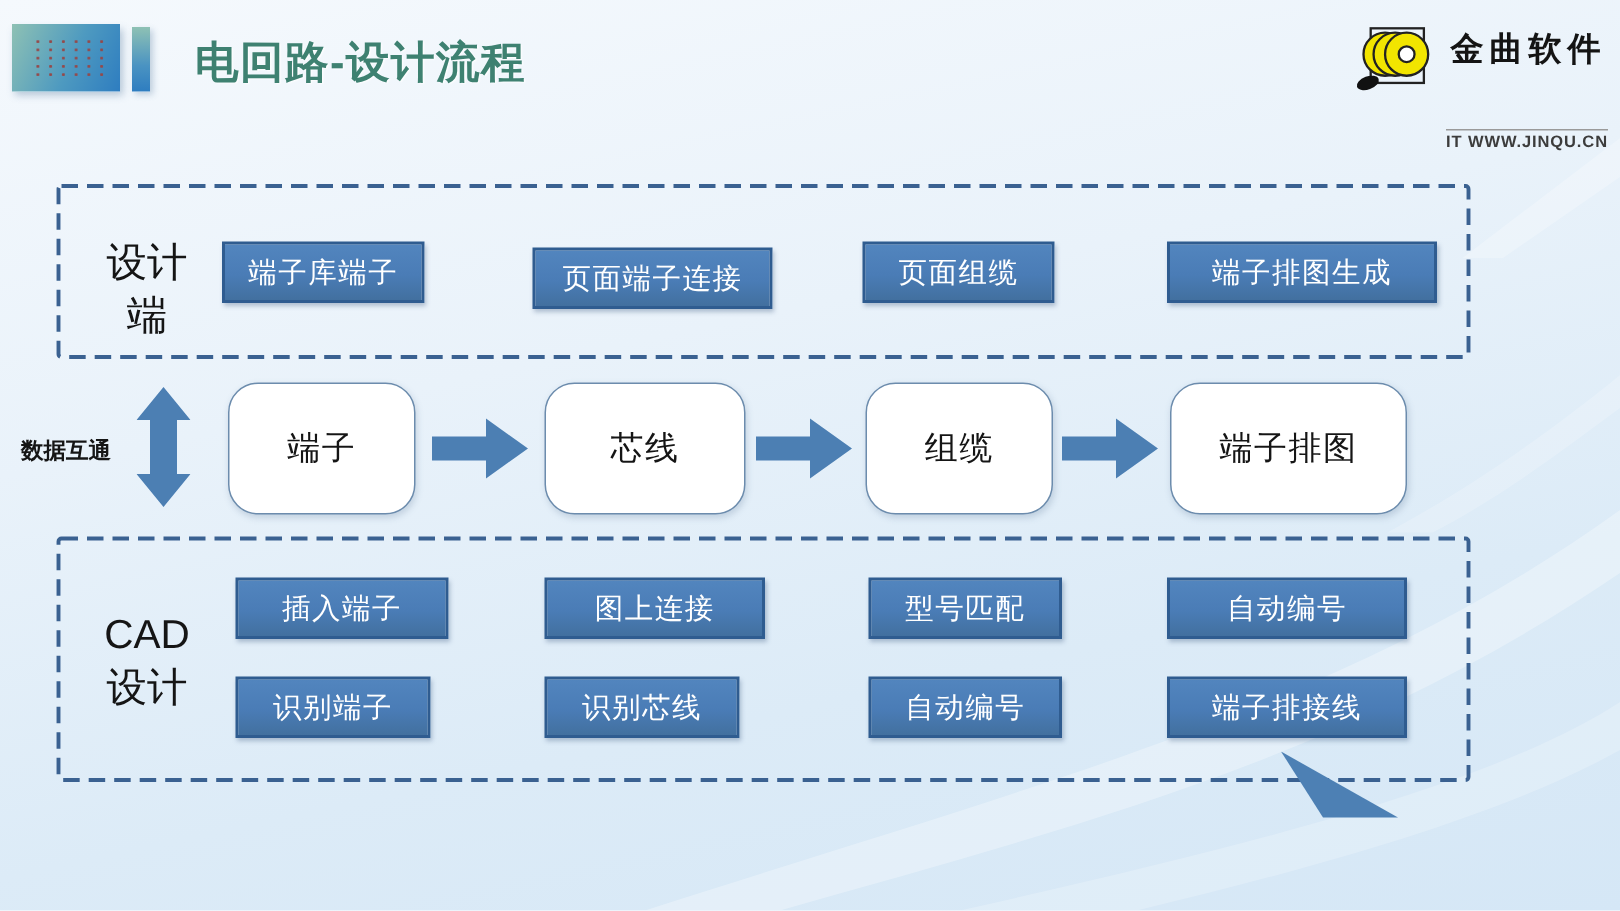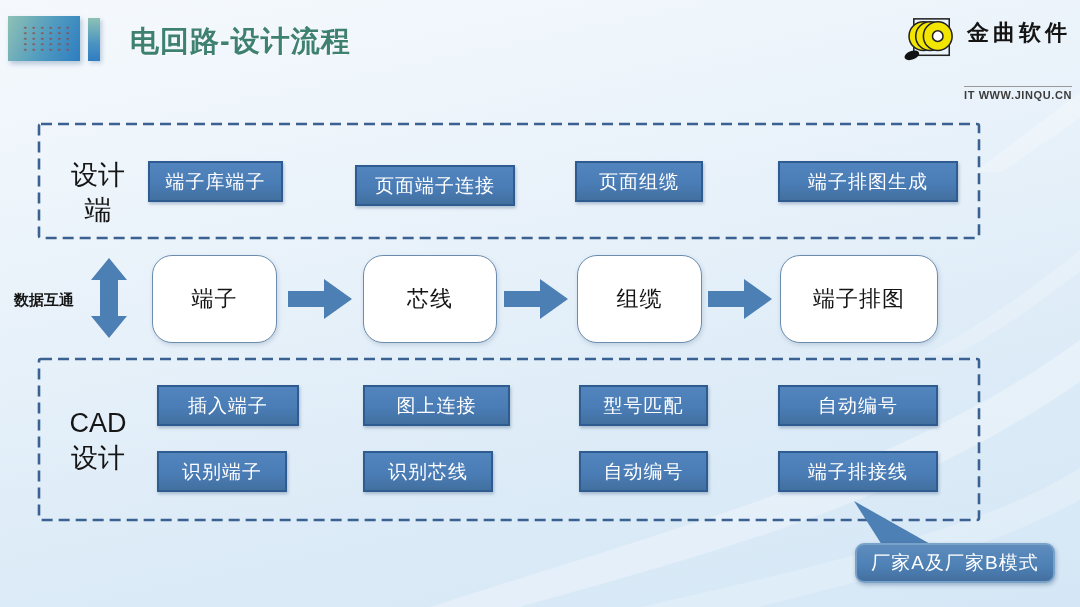--- a/index.html
+++ b/index.html
@@ -148,15 +148,14 @@
   <div class="btn" style="left:778px;top:385px;width:160px;">自动编号</div>
 
   <div class="btn" style="left:157px;top:451px;width:130px;">识别端子</div>
   <div class="btn" style="left:363px;top:451px;width:130px;">识别芯线</div>
   <div class="btn" style="left:579px;top:451px;width:129px;">自动编号</div>
   <div class="btn" style="left:778px;top:451px;width:160px;">端子排接线</div>
 
   <svg class="callout-tail" width="90" height="46" viewBox="0 0 90 46">
     <polygon points="6,0 34,44 84,44" fill="#4d80b4"></polygon>
   </svg>
-  <div class="callout">厂家A及厂家B模式</div>
 
 </div>
 
 </body></html>

